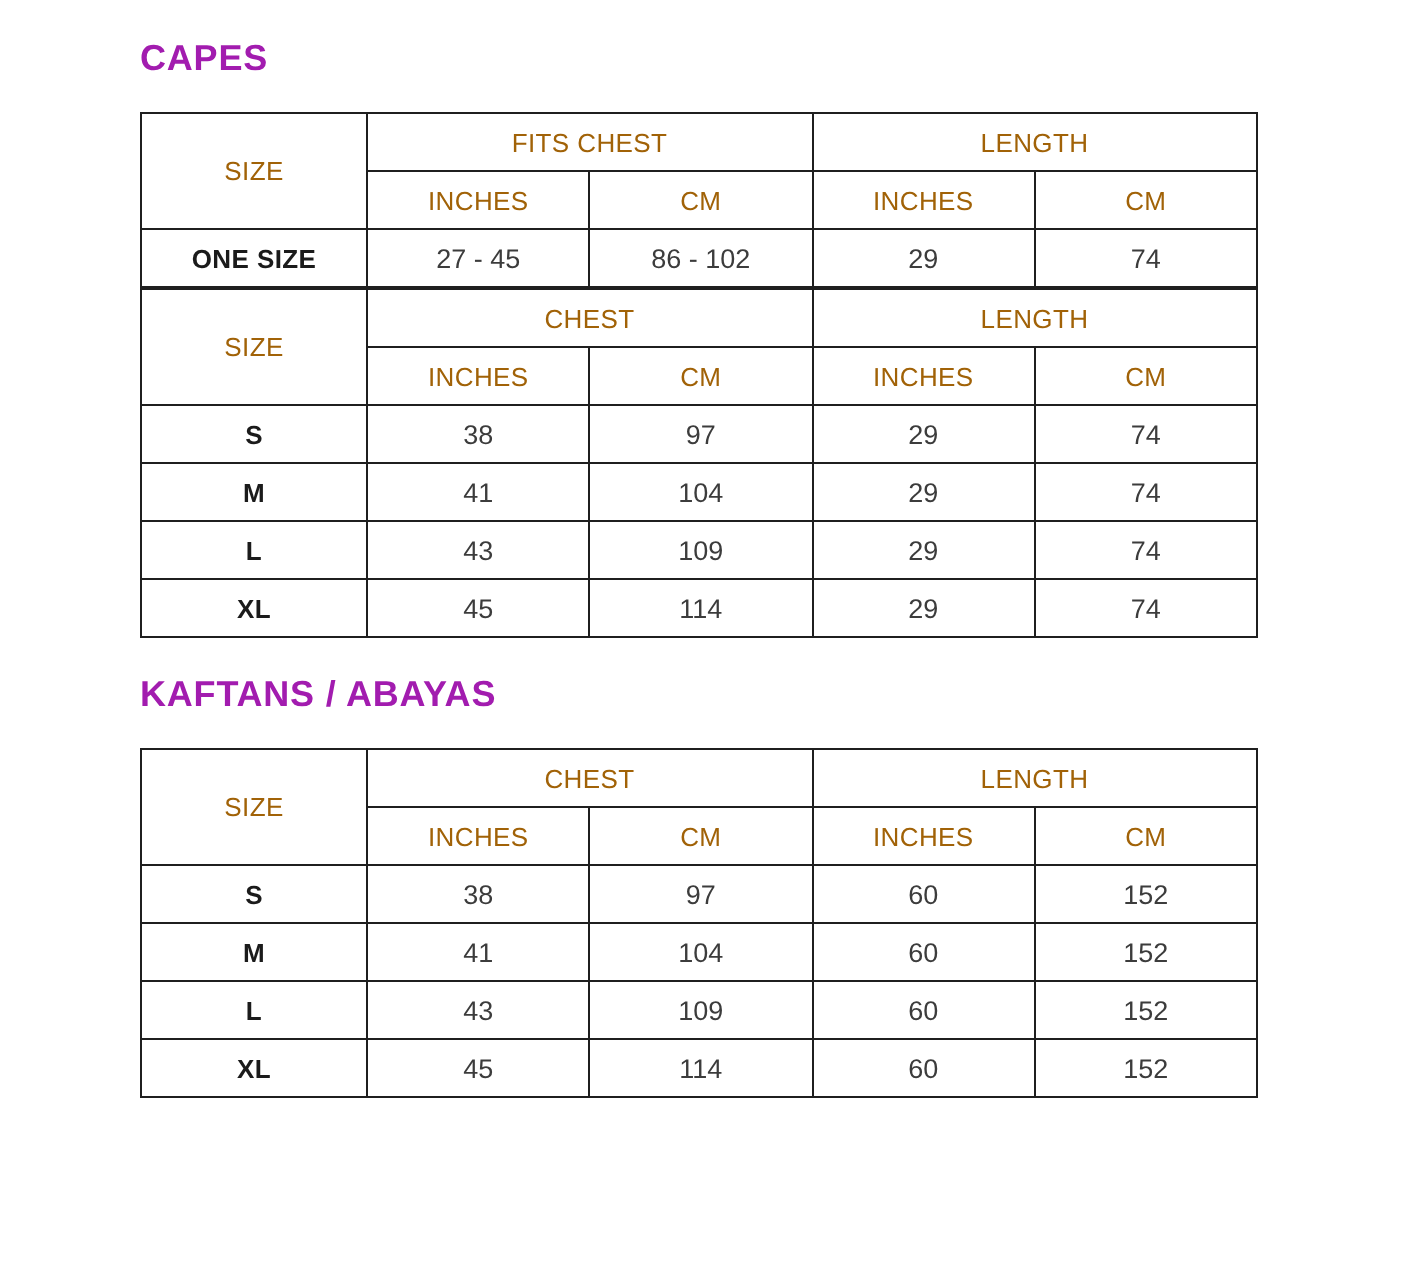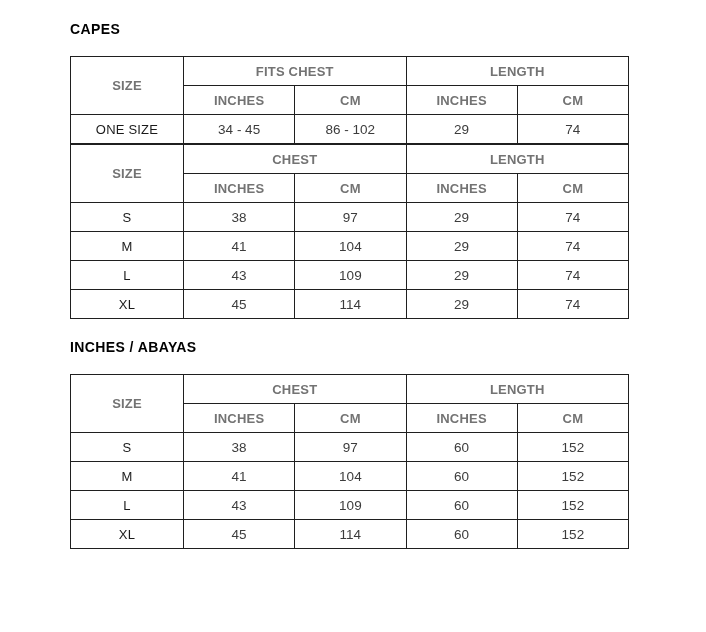--- a/index.html
+++ b/index.html
@@ -12,55 +12,55 @@
     width: 706px;
     height: 632px;
     overflow: hidden;
   }
   .page {
     box-sizing: border-box;
     padding: 22px 0 0 70px;
   }
   .section { width: 559px; }
   .section-title {
-    font-size: 14px;
+    font-size: 18px;
     font-weight: 700;
     letter-spacing: 0.4px;
-    color: #000000;
+    color: #a21caf;
     margin: 21px 0 20px 0;
     line-height: 14px;
   }
   .section:first-child .section-title { margin-top: 0; }
   table.size-table {
     border-collapse: collapse;
     table-layout: fixed;
     width: 559px;
   }
   col.size-col { width: 113px; }
   .size-table th, .size-table td {
     border: 1px solid #1f1f1f;
     text-align: center;
     vertical-align: middle;
     height: 28px;
     padding: 0;
   }
   .size-table th {
     font-size: 13px;
-    font-weight: 700;
+    font-weight: 400;
     letter-spacing: 0.2px;
-    color: #737373;
+    color: #a16207;
   }
   .size-table td {
     font-size: 13.5px;
     font-weight: 400;
     color: #3c3c3c;
   }
   .size-table td.size-cell {
     font-size: 13px;
-    font-weight: 400;
+    font-weight: 700;
     color: #1b1b1b;
     letter-spacing: 0.2px;
   }
 </style>
 </head>
 <body>
 
 <div class="page">
 
   <div class="section">
@@ -82,21 +82,21 @@
         <tr>
           <th>INCHES</th>
           <th>CM</th>
           <th>INCHES</th>
           <th>CM</th>
         </tr>
       </thead>
       <tbody>
         <tr>
           <td class="size-cell">ONE SIZE</td>
-          <td>34 - 45</td>
+          <td>27 - 45</td>
           <td>86 - 102</td>
           <td>29</td>
           <td>74</td>
         </tr>
       </tbody>
     </table>
   </div>
 
   <div class="section">
     <table class="size-table">
@@ -147,21 +147,21 @@
           <td>45</td>
           <td>114</td>
           <td>29</td>
           <td>74</td>
         </tr>
       </tbody>
     </table>
   </div>
 
   <div class="section">
-    <div class="section-title">INCHES / ABAYAS</div>
+    <div class="section-title">KAFTANS / ABAYAS</div>
     <table class="size-table">
       <colgroup>
           <col class="size-col">
           <col>
           <col>
           <col>
           <col>
         </colgroup>
       <thead>
         <tr>

